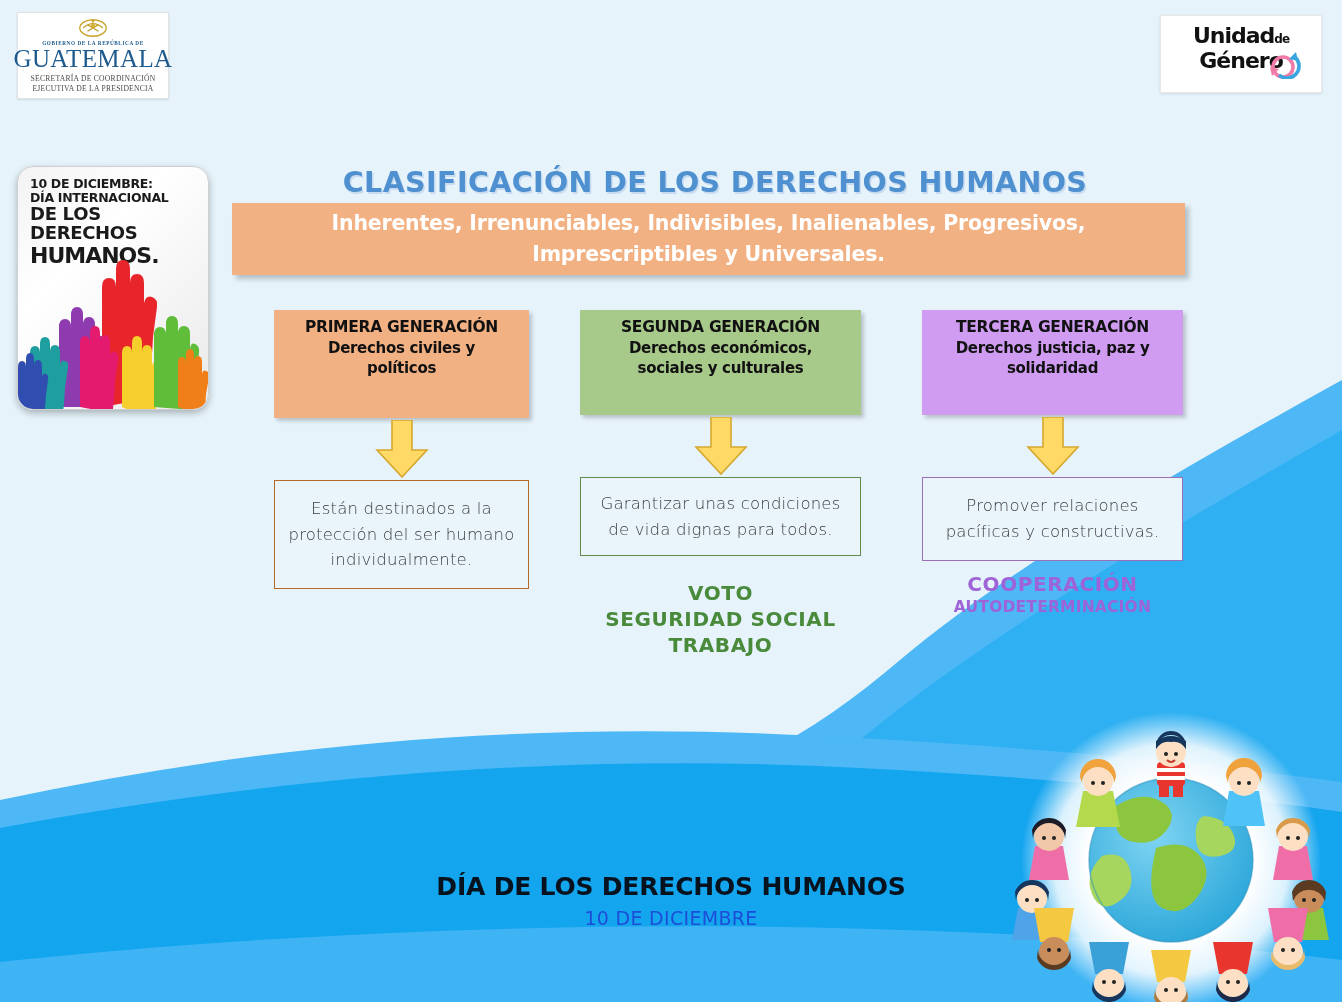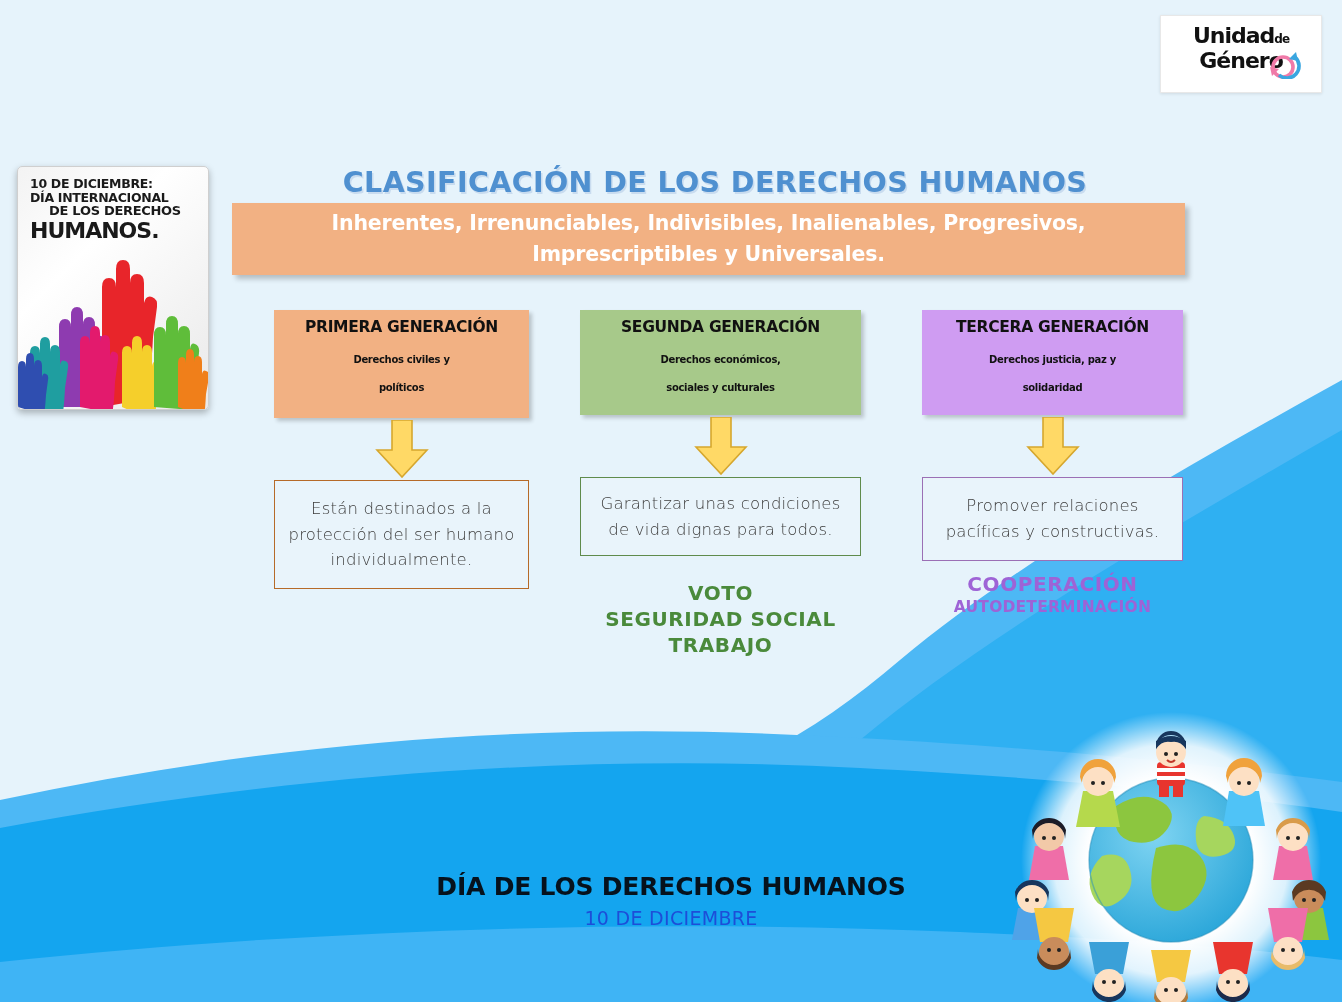--- a/index.html
+++ b/index.html
@@ -50,31 +50,31 @@
   .logo-genero .l1{font-size:22px;letter-spacing:-1px;line-height:1;}
   .logo-genero .l1 .de{font-size:12px;}
   .logo-genero .l2{position:absolute;left:0;right:0;top:34px;text-align:center;
     font-family:"DejaVu Sans", sans-serif;font-weight:700;color:#111;
     font-size:22px;letter-spacing:-1px;line-height:1;}
   .logo-genero svg{position:absolute;right:20px;top:33px;}
 
   
   .poster{
     position:absolute;left:17px;top:166px;width:190px;height:242px;
-    border-radius:5px;overflow:hidden;
+    border-radius:16px;overflow:hidden;
     background:linear-gradient(135deg,#f3f3f3 0%,#ffffff 35%,#e9e9e9 100%);
     border:1px solid #cfcfcf;
     box-shadow:0 3px 7px rgba(0,0,0,.28);
   }
   .poster .ptxt{position:absolute;left:12px;top:10px;right:8px;
     font-family:"DejaVu Sans", sans-serif;font-weight:700;color:#1a1a1a;
     line-height:1.08;letter-spacing:-.3px;}
   .poster .p1{font-size:12.5px;}
   .poster .p2{font-size:12.5px;}
-  .poster .p3{font-size:13px;text-align:center;}
+  .poster .p3{font-size:18px;}
   .poster .p4{font-size:22px;margin-top:1px;letter-spacing:-1px;}
 
   
   .main-title{
     position:absolute;left:230px;top:166px;width:970px;
     text-align:center;
     font-family:"DejaVu Sans", sans-serif;
     font-weight:700;font-size:28.5px;letter-spacing:.4px;
     color:#4f90d0;
     text-shadow:1.5px 1.5px 0 #c9dcef;
@@ -103,22 +103,22 @@
     padding:8px 24px 10px;
     text-align:center;
     box-shadow:3px 3px 4px rgba(0,0,0,.20);
   }
   .gen-box .gname{
     font-family:"DejaVu Sans", sans-serif;font-weight:700;
     font-size:15.5px;color:#111;line-height:1.28;letter-spacing:-.3px;
   }
   .gen-box .gdesc{
     font-family:"DejaVu Sans", sans-serif;font-weight:700;
-    font-size:10px;color:#111;line-height:1.3;letter-spacing:-.3px;
-    margin-top:15px;
+    font-size:15px;color:#111;line-height:1.3;letter-spacing:-.3px;
+    margin-top:1px;
   }
   .gen-1{background:#f2b183;height:90px;}
   .gen-2{background:#a7c98a;height:87px;}
   .gen-3{background:#cf9cf2;height:87px;}
 
   .arrow-wrap{height:62px;display:flex;align-items:center;justify-content:center;}
   .arrow{width:60px;height:58px;}
 
   .desc-box{
     border:1.4px solid #000;
@@ -169,20 +169,33 @@
 
   <svg class="waves" viewBox="0 0 1342 1002" preserveAspectRatio="none">
     <rect x="0" y="0" width="1342" height="1002" fill="#e6f3fb"></rect>
     <path d="M1342,380 C1180,470 1020,560 900,660 C800,745 700,800 560,805 L1342,805 Z" fill="#4db8f5"></path>
     <path d="M1342,430 C1150,540 980,640 860,740 C760,822 640,858 470,862 L1342,862 Z" fill="#2fb0f2"></path>
     <path d="M0,800 C260,745 520,720 820,736 C1060,748 1220,766 1342,782 L1342,1002 L0,1002 Z" fill="#4db8f5"></path>
     <path d="M0,828 C270,778 560,752 860,768 C1090,780 1230,796 1342,812 L1342,968 L0,968 Z" fill="#14a5ef"></path>
     <path d="M0,962 C300,930 640,918 960,932 C1150,940 1260,950 1342,960 L1342,1002 L0,1002 Z" fill="#3fb4f5"></path>
   </svg>
 
+  <div class="logo-guate">
+    <svg class="crest" viewBox="0 0 60 40">
+      <ellipse cx="30" cy="20" rx="24" ry="15" fill="none" stroke="#c9a227" stroke-width="2.4"></ellipse>
+      <path d="M12 20 Q30 4 48 20" fill="none" stroke="#c9a227" stroke-width="2"></path>
+      <path d="M20 14 L40 26 M40 14 L20 26" stroke="#b8941f" stroke-width="2"></path>
+      <circle cx="30" cy="17" r="4.5" fill="#d4af37"></circle>
+      <path d="M30 12 L33 6 L27 6 Z" fill="#c9a227"></path>
+    </svg>
+    <div class="gob-small">GOBIERNO DE LA REPÚBLICA DE</div>
+    <div class="gob-main">GUATEMALA</div>
+    <div class="gob-sub">SECRETARÍA DE COORDINACIÓN</div>
+    <div class="gob-sub" style="margin-top:0">EJECUTIVA DE LA PRESIDENCIA</div>
+  </div>
 
   <div class="logo-genero">
     <div class="gtxt l1">
       <span>Unidad</span><span class="de">de</span>
     </div>
     <div class="l2">Género</div>
     <svg width="34" height="30" viewBox="0 0 34 30">
       <path d="M6 18 A10 10 0 1 1 26 18 A10 10 0 1 1 6 18" fill="none" stroke="#f07aa8" stroke-width="3.6"></path>
       <path d="M28 8 A10 10 0 0 1 12 26" fill="none" stroke="#3aa6e0" stroke-width="3.6"></path>
       <path d="M29 3 L31 12 L22 10 Z" fill="#3aa6e0"></path>

